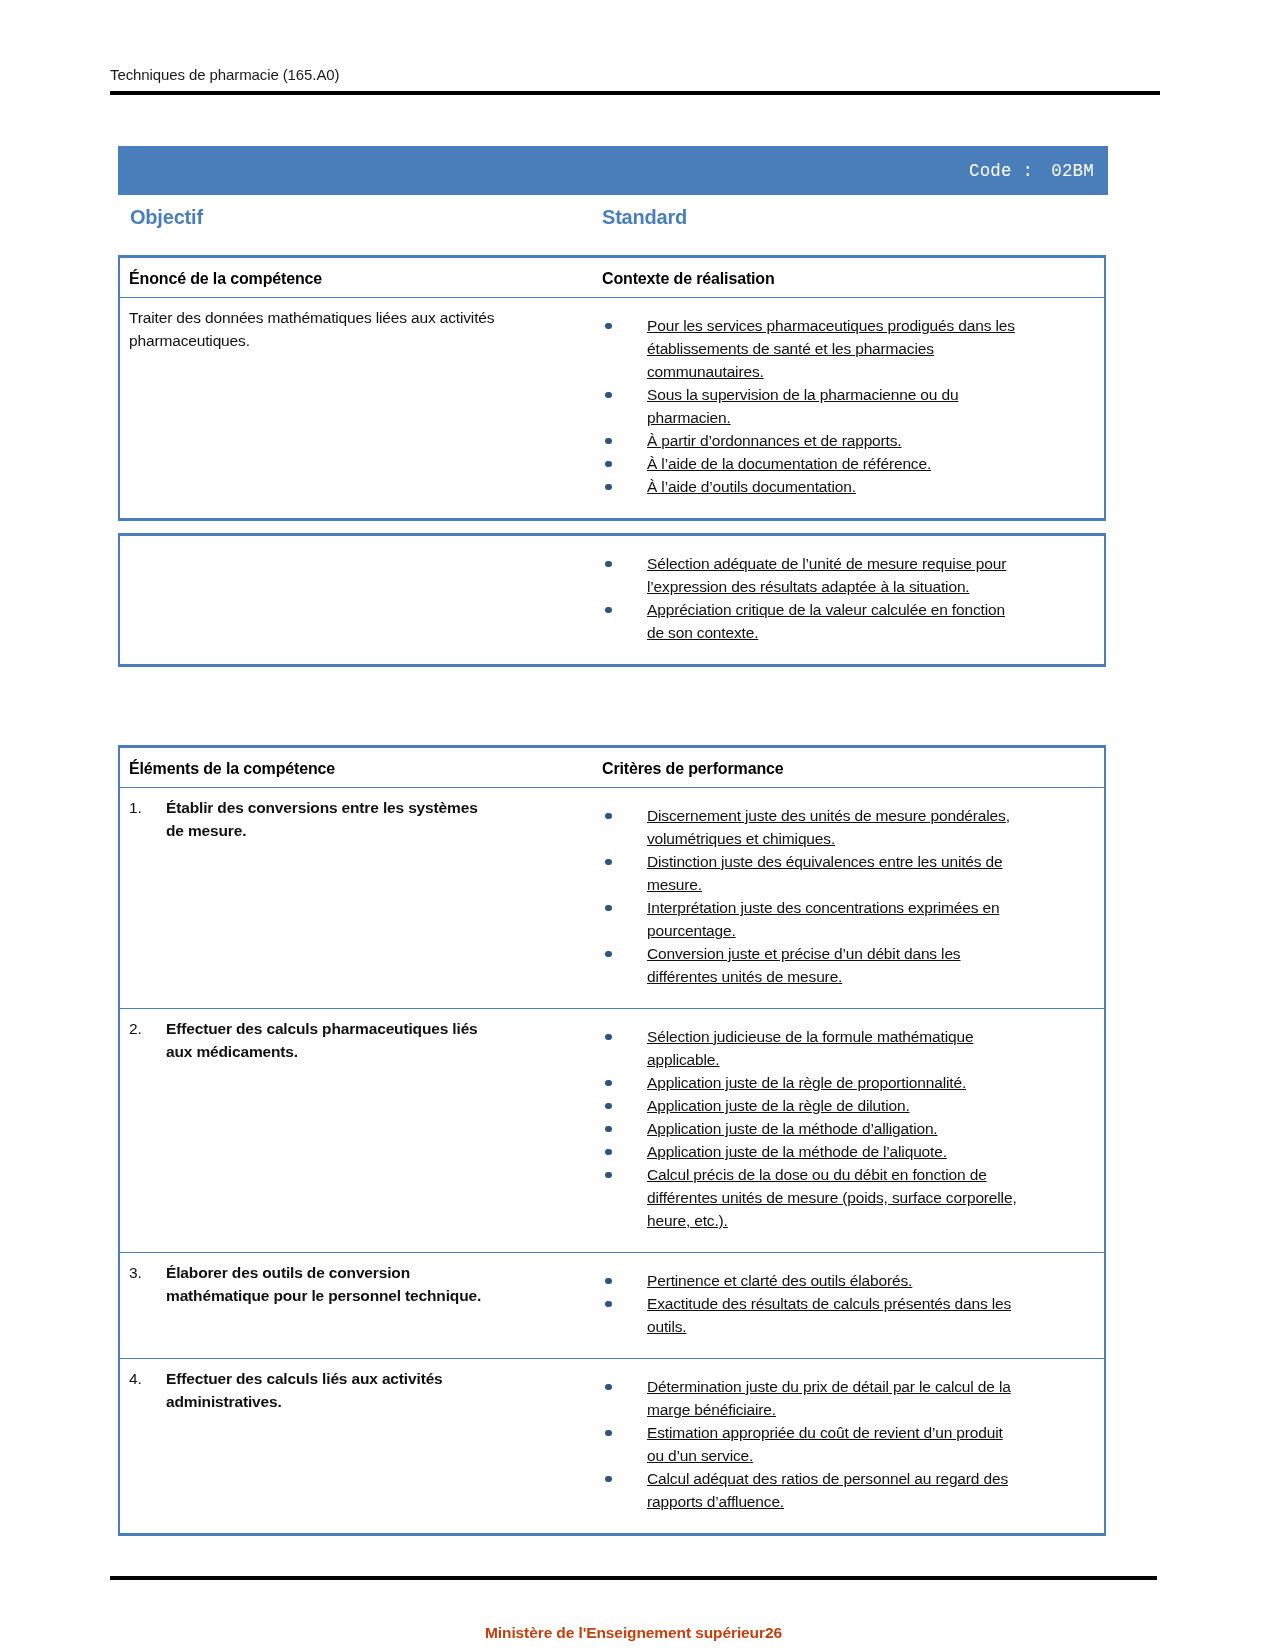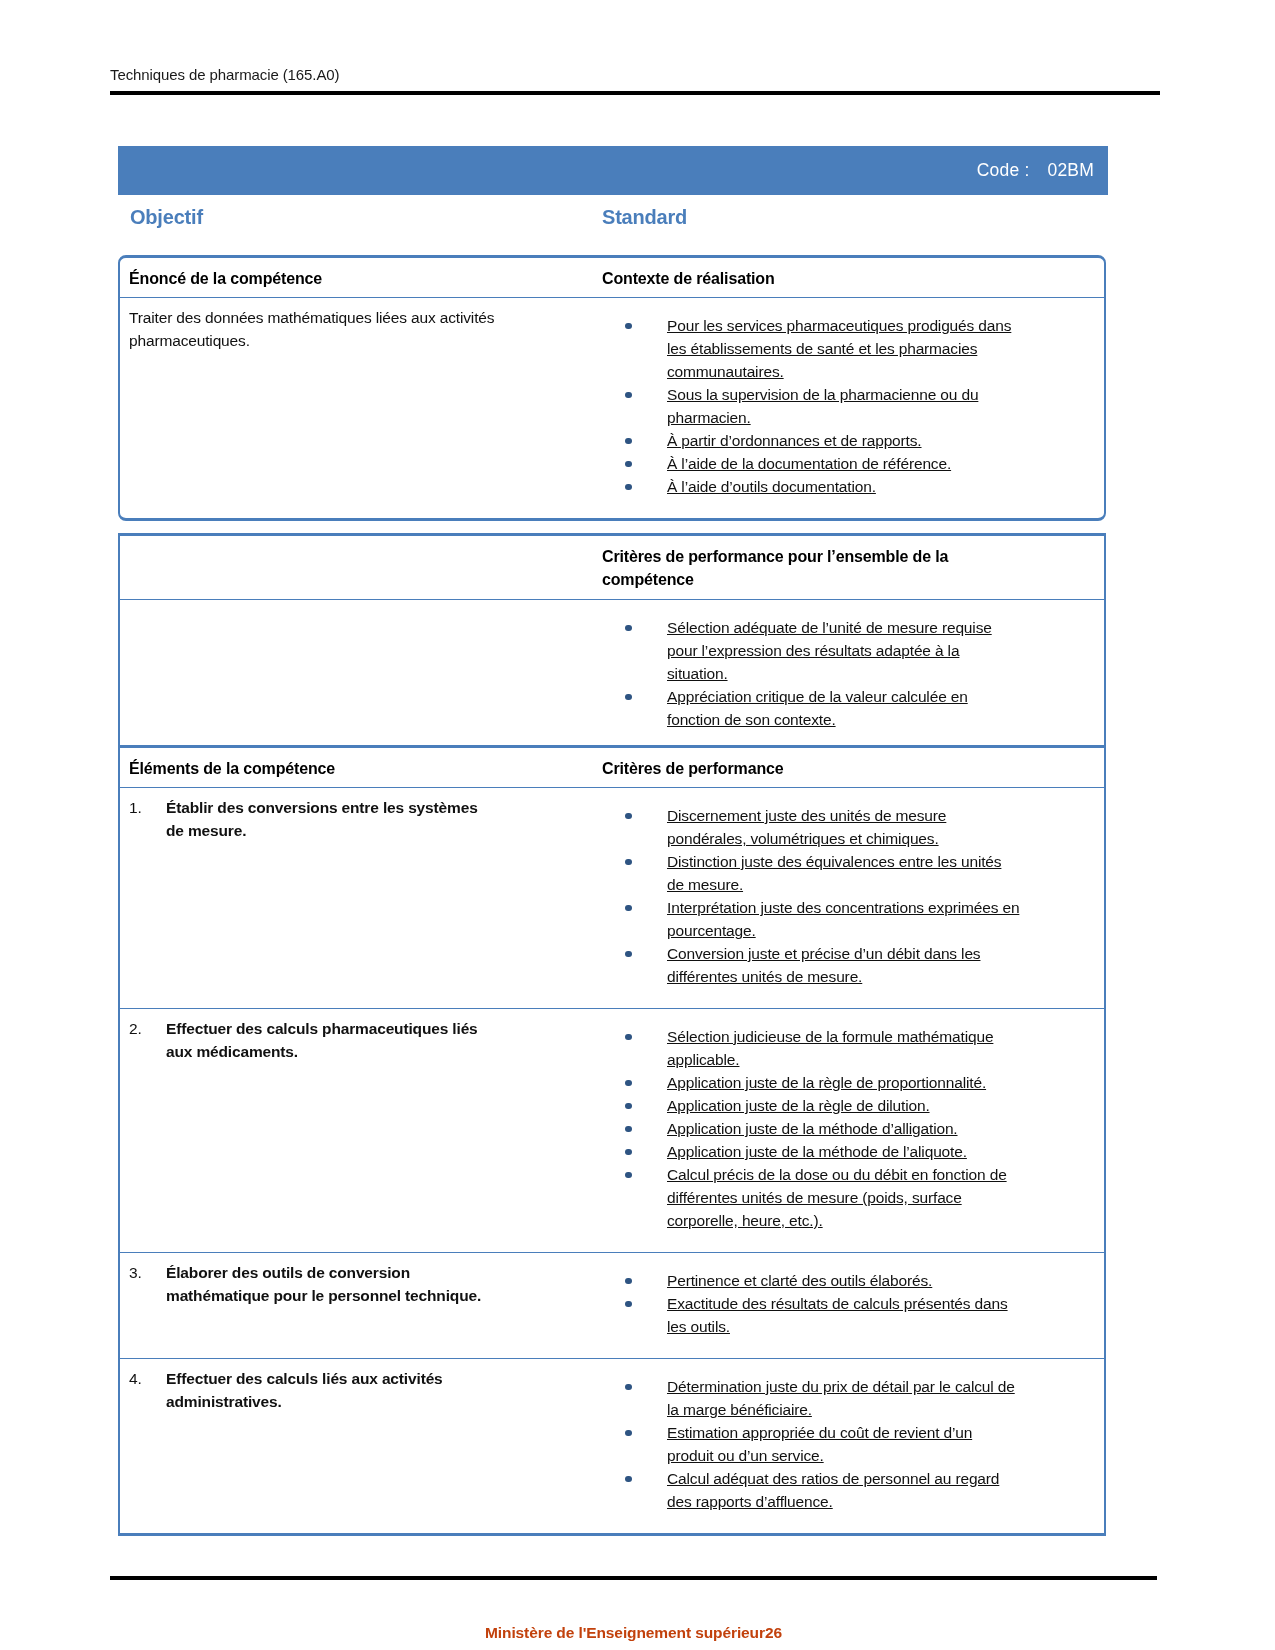--- a/index.html
+++ b/index.html
@@ -18,42 +18,42 @@
   }
   .header-rule{
     position:absolute;left:110px;top:91px;width:1050px;height:4px;background:#000;
   }
   
   .code-banner{
     position:absolute;left:118px;top:146px;width:990px;height:49px;
     background:#4a7ebb;color:#ffffff;
     display:flex;align-items:center;justify-content:flex-end;
     font-size:17.5px;letter-spacing:0.2px;
-    box-sizing:border-box;padding-right:14px;
+    box-sizing:border-box;padding-right:14px;font-family:Liberation Mono, monospace;
   }
   .code-banner .code-value{margin-left:18px;}
   
   .col-title{
     position:absolute;top:206px;
     font-size:20px;font-weight:bold;color:#4a7ebb;letter-spacing:-0.2px;
   }
   .col-title.objectif{left:130px;}
   .col-title.standard{left:602px;}
   
   .tbl{
     position:absolute;left:118px;width:988px;
     border:2px solid #4a7ebb;border-top-width:3px;border-bottom-width:3px;
     box-sizing:border-box;background:#fff;
     font-size:15.5px;line-height:23px;letter-spacing:-0.15px;
   }
-  .tbl-1{top:255px;border-radius:8px;}
+  .tbl-1{top:255px;}
   .tbl-2{top:533px;}
   .tbl-3{top:745px;}
   .row{display:grid;grid-template-columns:482px 1fr;box-sizing:border-box;}
-  .row + .row{border-top:1.5px solid #4a7ebb;gap:20px;}
+  .row + .row{border-top:1.5px solid #4a7ebb;}
   .cell{box-sizing:border-box;padding:8px 12px 10px 9px;}
   .cell.right{padding-left:0;}
   .cell.hdr{font-weight:bold;font-size:16px;padding-top:9px;padding-bottom:7px;color:#000;}
   .cell .statement{max-width:400px;}
   .hdr-limit{max-width:430px;}
   .num-line{display:flex;}
   .num-line .num{width:37px;flex-shrink:0;}
   .num-line .el-text{max-width:330px;font-weight:bold;}
   ul.bullets{
     margin:0;list-style:none;
@@ -114,26 +114,20 @@
           <li>Sous la supervision de la pharmacienne ou du pharmacien.</li>
           <li>À partir d’ordonnances et de rapports.</li>
           <li>À l’aide de la documentation de référence.</li>
           <li>À l’aide d’outils documentation.</li>
         </ul>
       </div>
     </div>
   </div>
 
   <div class="tbl tbl-2">
-    <div class="row h-t2-head">
-      <div class="cell"></div>
-      <div class="cell right hdr">
-        <div class="hdr-limit">Critères de performance pour l’ensemble de la compétence</div>
-      </div>
-    </div>
     <div class="row h-t2-body">
       <div class="cell"></div>
       <div class="cell right">
         <ul class="bullets">
           <li>Sélection adéquate de l’unité de mesure requise pour l’expression des résultats adaptée à la situation.</li>
           <li>Appréciation critique de la valeur calculée en fonction de son contexte.</li>
         </ul>
       </div>
     </div>
   </div>

